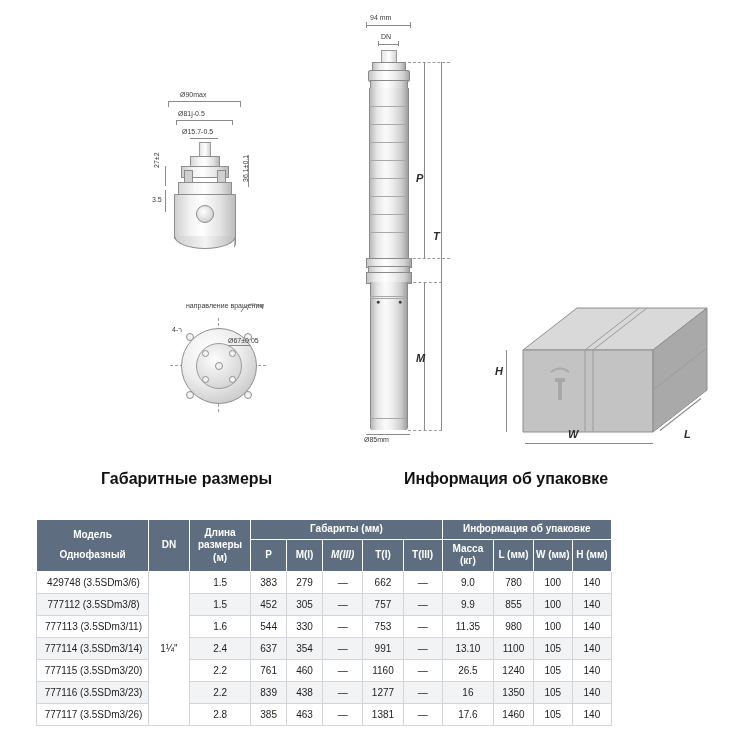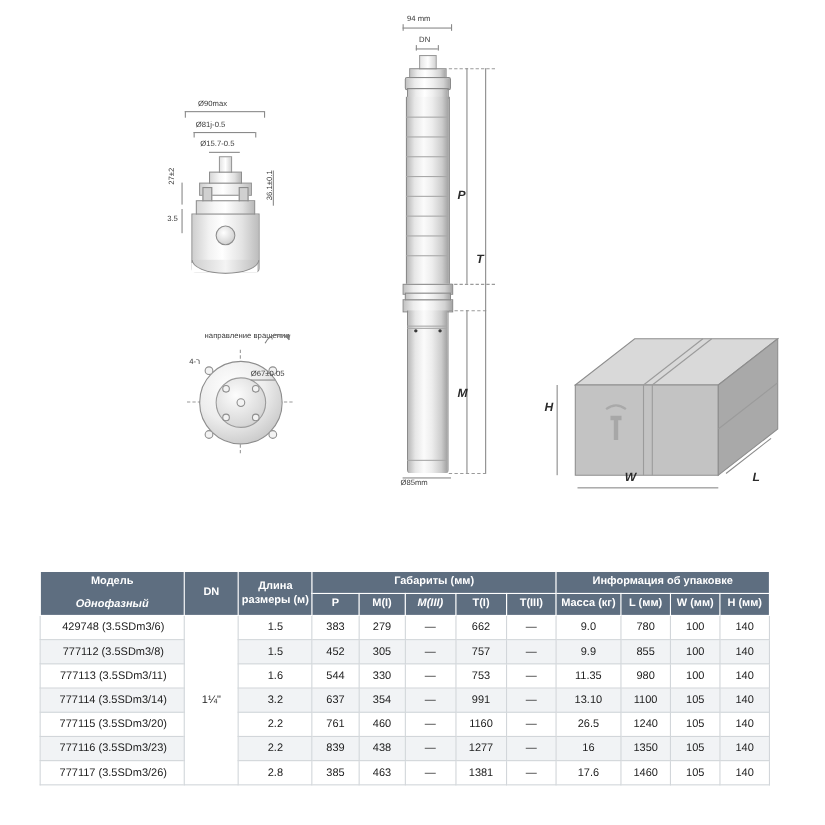--- a/index.html
+++ b/index.html
@@ -133,21 +133,21 @@
 
   
   .table-wrap {
     position: absolute;
     left: 36px;
     top: 519px;
     width: 680px;
   }
   table.spec {
     border-collapse: collapse;
-    width: 664px;
+    width: 576px;
     font-size: 10px;
     color: #1c1c1c;
   }
   table.spec th {
     background: #5e6e80;
     color: #ffffff;
     font-weight: bold;
     font-size: 10px;
     border: 1px solid #ffffff;
     padding: 3px 2px;
@@ -317,28 +317,32 @@
 
       <div class="line vline" style="left:506px; top:350px; height:82px;"></div>
       <div class="lbl big" style="left:495px; top:365px;">H</div>
       <div class="line hline" style="left:525px; top:443px; width:128px;"></div>
       <div class="lbl big" style="left:568px; top:428px;">W</div>
       <div class="line hline" style="left:660px; top:430px; width:52px; transform:rotate(-38deg); transform-origin:left center;"></div>
       <div class="lbl big" style="left:684px; top:428px;">L</div>
     </div>
   </div>
 
+  <div class="section-titles">
+    <div class="sect-title" style="left:101px; top:0;">Габаритные размеры</div>
+    <div class="sect-title" style="left:404px; top:0;">Информация об упаковке</div>
+  </div>
 
   <div class="table-wrap">
     <table class="spec">
       <thead>
         <tr>
           <th rowspan="3" style="width:152px;">
               <div>Модель</div>
-              <div style="margin-top: 8px; font-style: italic;">Однофазный</div>
+              <div style="margin-top: 8px;">Однофазный</div>
             </th>
           <th rowspan="3" style="width:56px;">DN</th>
           <th rowspan="3" style="width:70px;">
             <span>Длина</span><br>
             <span>размеры (м)</span>
           </th>
           <th colspan="5">Габариты (мм)</th>
           <th colspan="4">Информация об упаковке</th>
         </tr>
         <tr>
@@ -390,21 +394,21 @@
           <td>—</td>
           <td>753</td>
           <td>—</td>
           <td>11.35</td>
           <td>980</td>
           <td>100</td>
           <td>140</td>
         </tr>
         <tr class="alt">
           <td class="model">777114 (3.5SDm3/14)</td>
-          <td>3.2</td>
+          <td>2.4</td>
           <td>637</td>
           <td>354</td>
           <td>—</td>
           <td>991</td>
           <td>—</td>
           <td>13.10</td>
           <td>1100</td>
           <td>105</td>
           <td>140</td>
         </tr>

